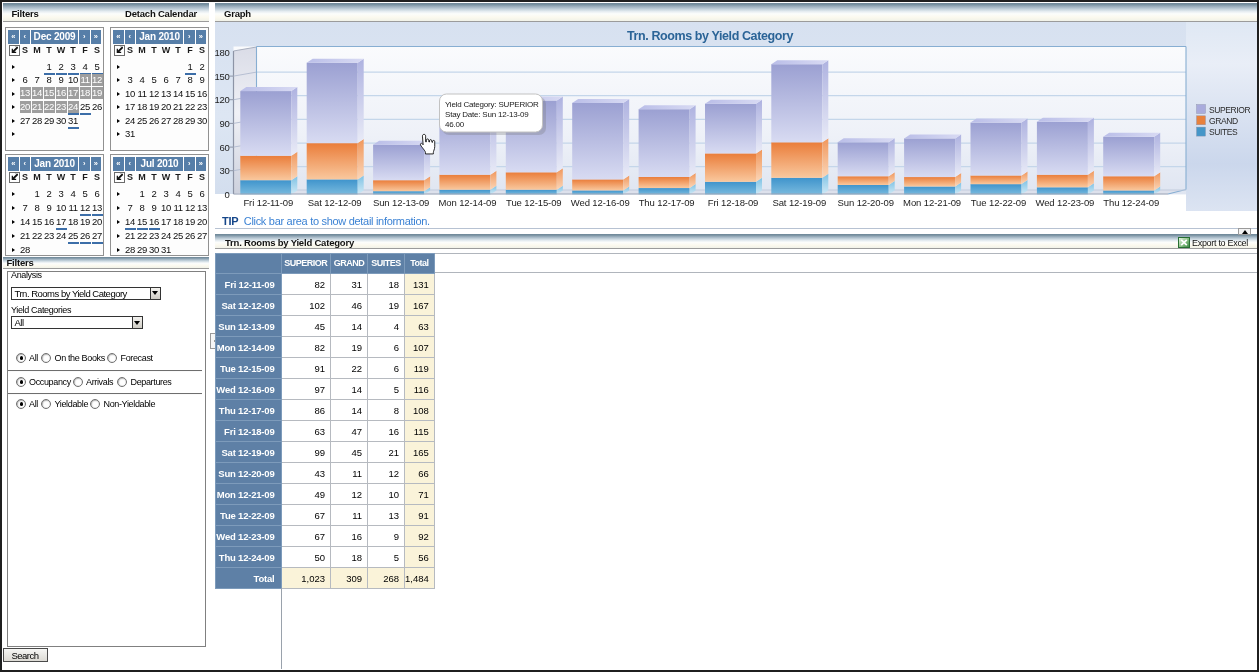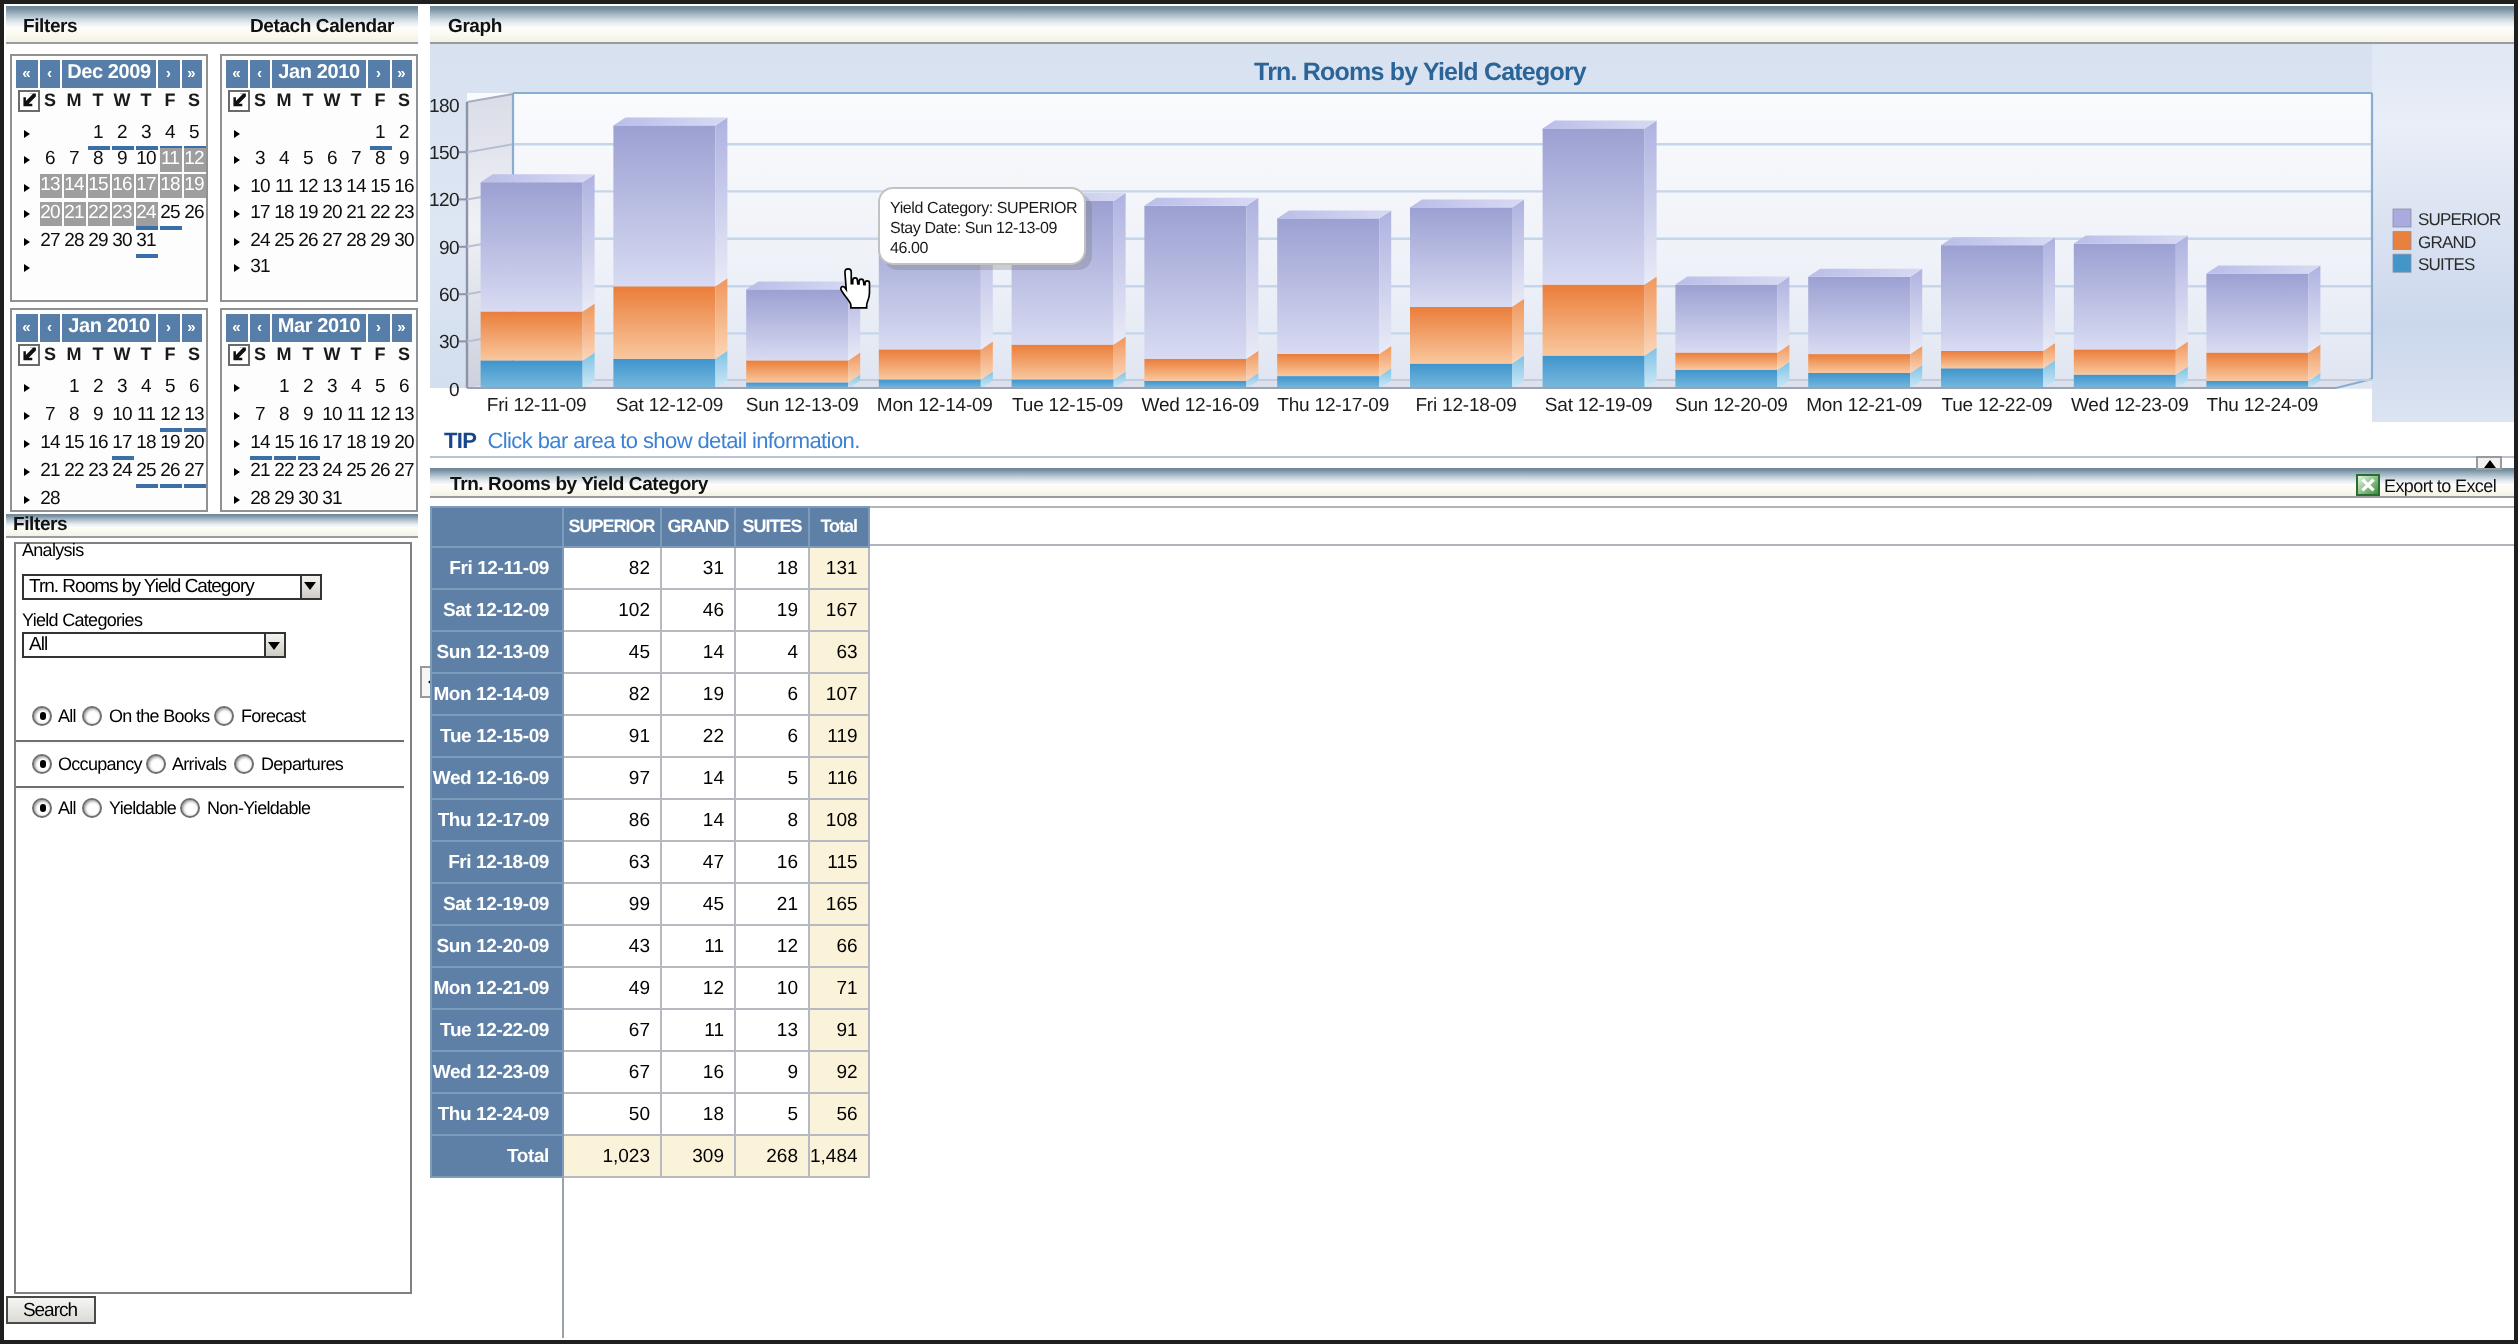--- a/index.html
+++ b/index.html
@@ -270,21 +270,21 @@
       </div>
       <div class="calrow" style="top:88px;height:14px">
         <span class="wsel"></span>
         <span class="day" style="left:11px">28</span>
       </div>
     </div>
     <div class="cal" style="left:110px;top:154px;width:99px;height:102px">
       <div class="calhdr">
         <span class="cbtn">«</span>
         <span class="cbtn">‹</span>
-        <span class="ctitle">Mar 2010</span>
+        <span class="ctitle">Jul 2010</span>
         <span class="cbtn">›</span>
         <span class="cbtn">»</span>
       </div>
       <div class="calrow" style="top:17px;height:13px">
         <span class="selall">
           <svg width="8" height="8" viewBox="0 0 9 9">
             <path d="M7.8 0.8 L7.8 2.6 L3.8 6.6 L5.8 6.6 L5.8 8 L0.8 8 L0.8 3 L2.2 3 L2.2 5 L6.2 1 L4.4 1 L4.4 0.8 Z" fill="#111"></path>
           </svg>
         </span>
         <span class="dow" style="left:11px">S</span>

